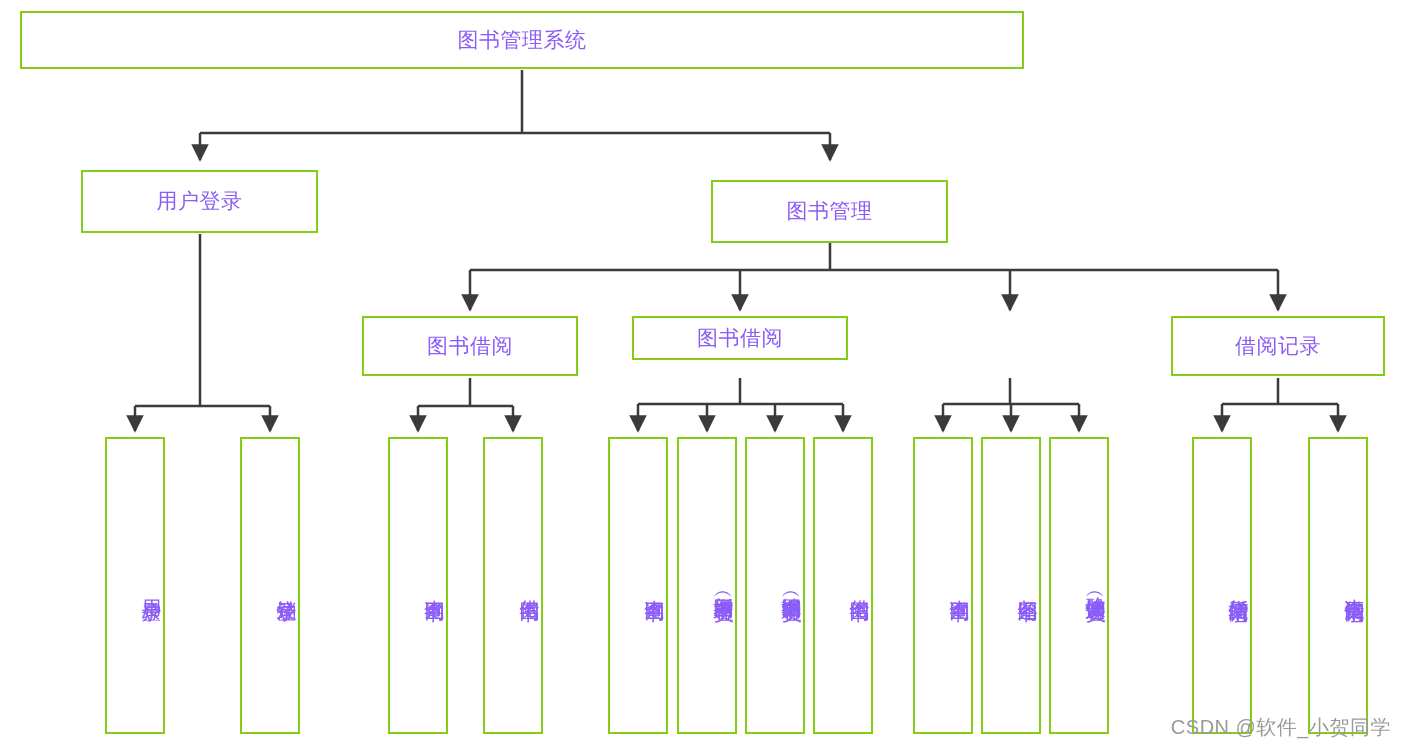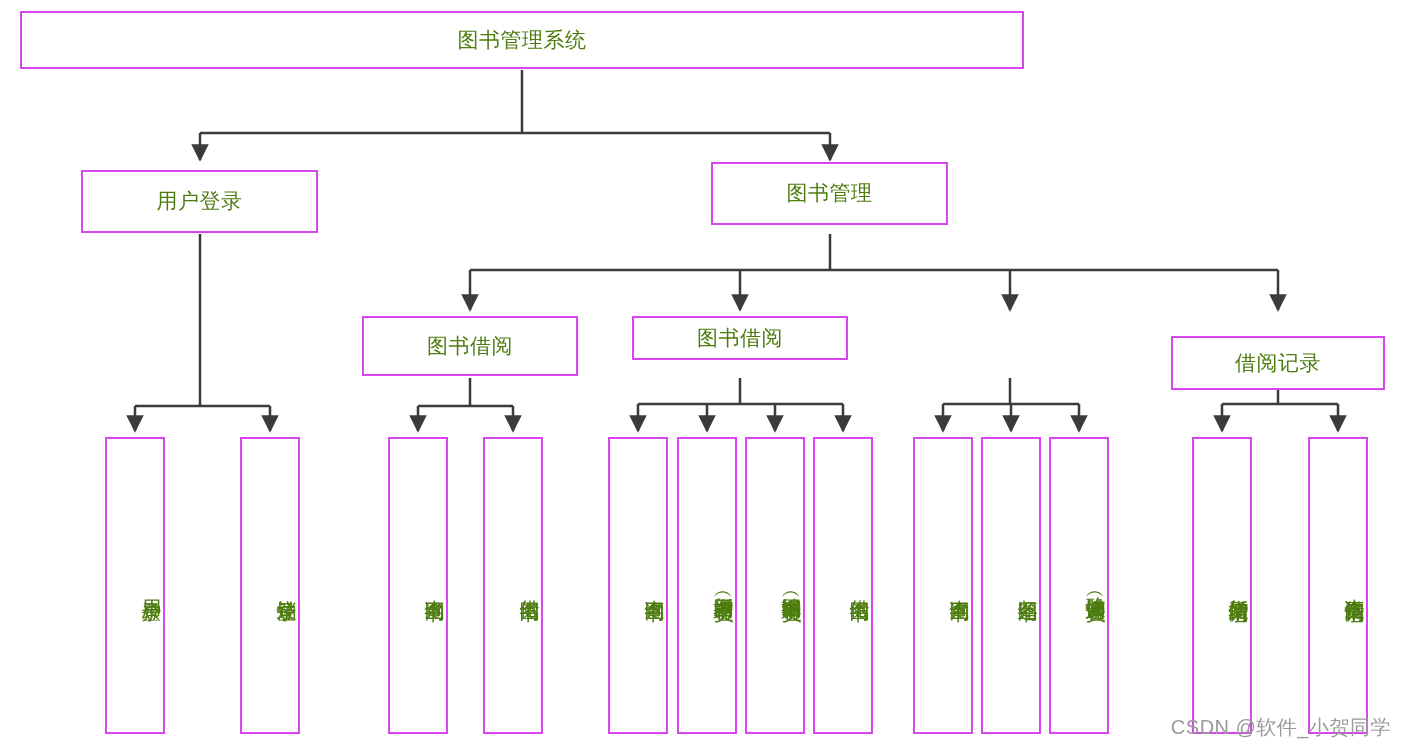--- a/index.html
+++ b/index.html
@@ -21,25 +21,25 @@
     position: absolute;
     left: 0; top: 0;
     width: 1405px;
     height: 747px;
     pointer-events: none;
   }
   .node {
     position: absolute;
     box-sizing: border-box;
     background: #ffffff;
-    border: 2px solid #d946ef;
+    border: 2px solid #84cc16;
     display: flex;
     align-items: center;
     justify-content: center;
-    color: #4d7c0f;
+    color: #8b5cf6;
     line-height: 1.18;
     text-align: center;
   }
   .node.h {
     font-size: 21px;
     letter-spacing: 0.5px;
   }
   .node.v {
     writing-mode: vertical-rl;
     text-orientation: upright;
@@ -122,31 +122,31 @@
     </g>
   </svg>
 
   <div class="node h" style="left:20px; top:11px; width:1004px; height:58px;">
     <span>图书管理系统</span>
   </div>
 
   <div class="node h" style="left:81px; top:170px; width:237px; height:63px;">
     <span>用户登录</span>
   </div>
-  <div class="node h" style="left:711px; top:162px; width:237px; height:63px;">
+  <div class="node h" style="left:711px; top:180px; width:237px; height:63px;">
     <span>图书管理</span>
   </div>
 
   <div class="node h" style="left:362px; top:316px; width:216px; height:60px;">
     <span>图书借阅</span>
   </div>
   <div class="node h" style="left:632px; top:316px; width:216px; height:44px;">
     <span>图书借阅</span>
   </div>
-  <div class="node h" style="left:1171px; top:316px; width:214px; height:54px;margin-top:20px;">
+  <div class="node h" style="left:1171px; top:316px; width:214px; height:60px;">
     <span>借阅记录</span>
   </div>
 
   <div class="node v" style="left:105px; top:437px; width:60px; height:297px;">
     <span class="vtext">用户登录</span>
   </div>
   <div class="node v" style="left:240px; top:437px; width:60px; height:297px;">
     <span class="vtext">注销登录</span>
   </div>
 

